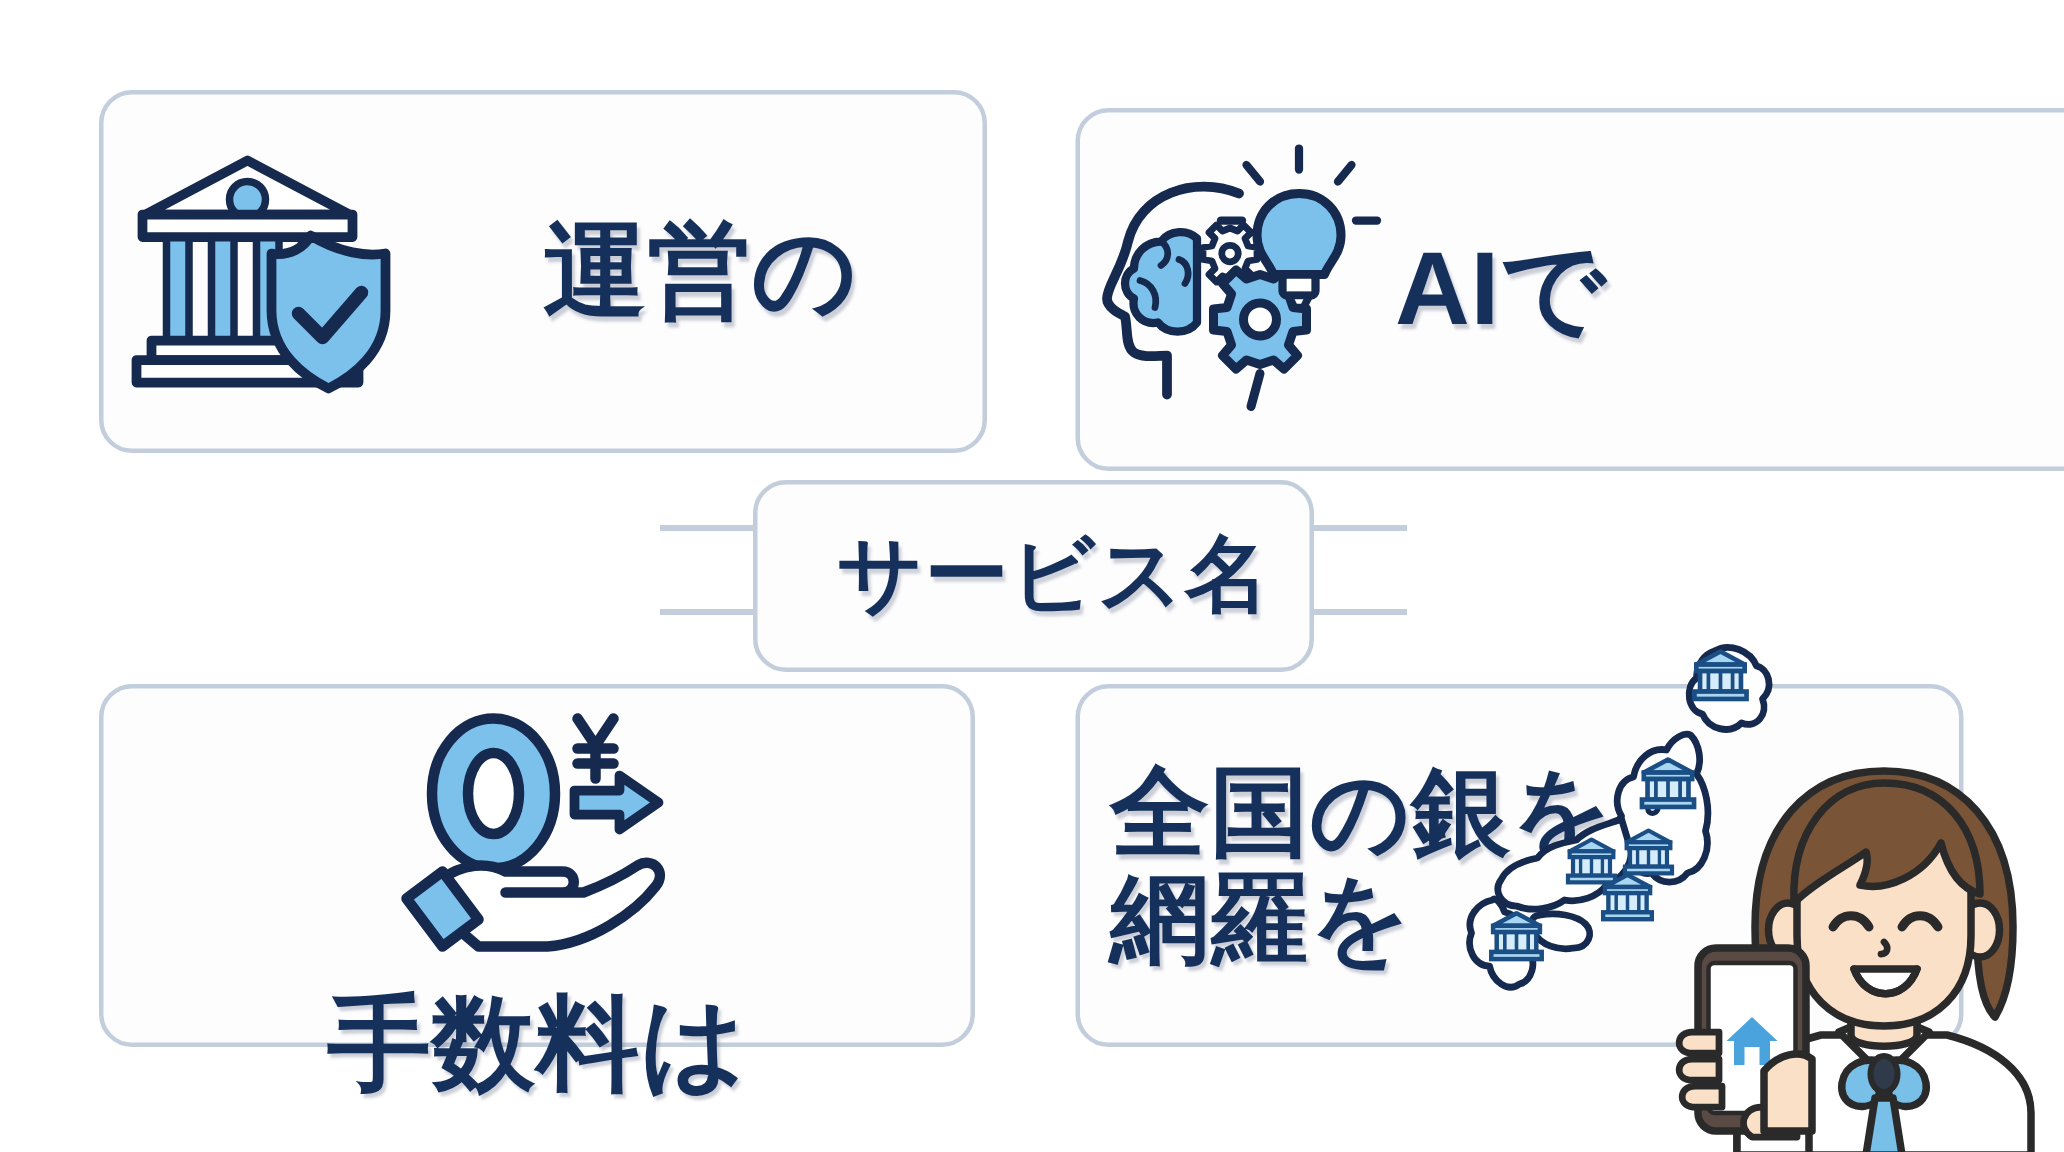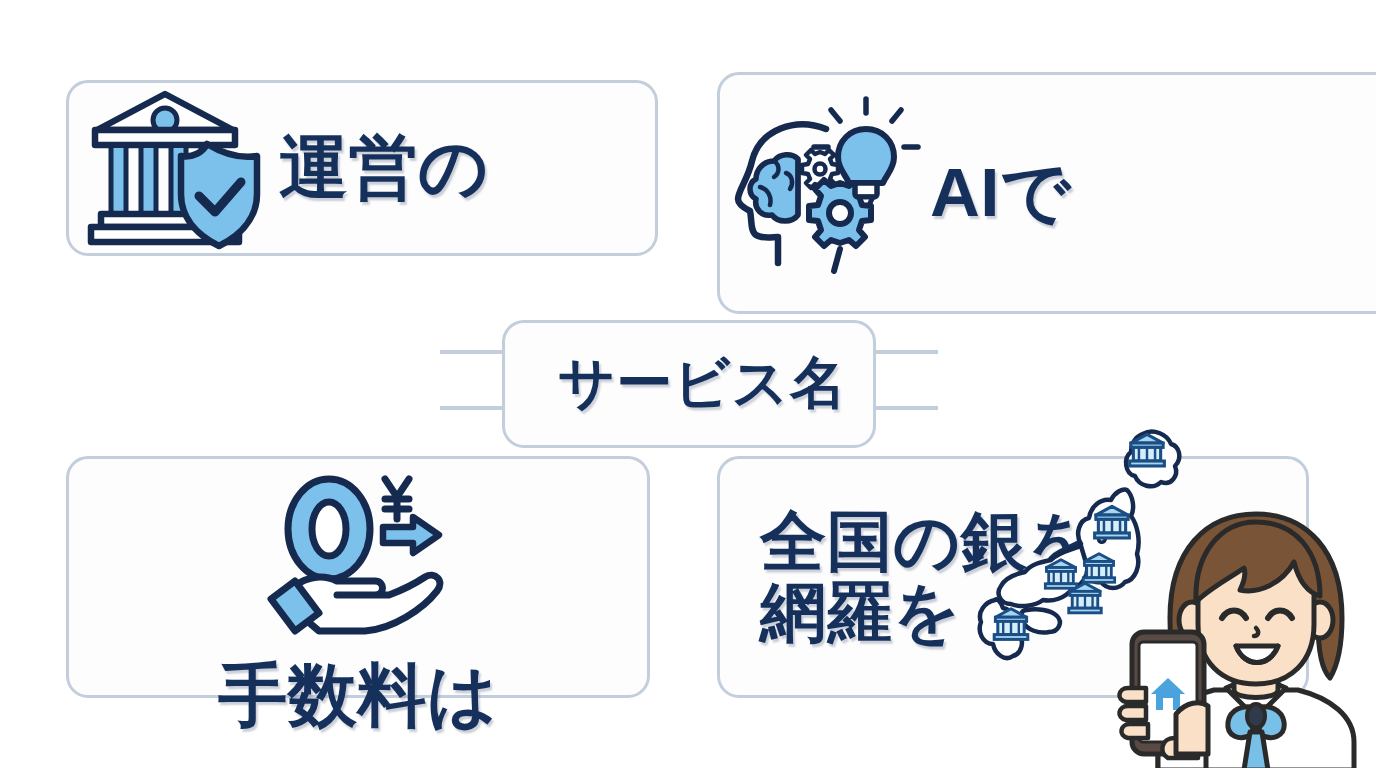--- a/index.html
+++ b/index.html
@@ -23,21 +23,21 @@
   .card {
     position: absolute;
     background: #fdfdfe;
     border: 3px solid #c3cedc;
     border-radius: 22px;
     box-sizing: border-box;
     display: flex;
     align-items: center;
     z-index: 2;
   }
-  .card-tl { left: 66px;  top: 80px;  width: 592px; height: 176px; }
+  .card-tl { left: 66px;  top: 60px;  width: 592px; height: 242px; text-align: center; }
   .card-tr { left: 717px; top: 72px;  width: 696px; height: 242px; }
   .card-bl { left: 66px;  top: 456px; width: 584px; height: 242px; flex-direction: column; }
   .card-br { left: 717px; top: 456px; width: 592px; height: 242px; }
 
   .card-icon {
     flex: 0 0 auto;
     width: 210px;
     height: 200px;
     display: flex;
     align-items: center;
@@ -49,21 +49,21 @@
     font-weight: 700;
     font-size: 69px;
     line-height: 1.07;
     letter-spacing: 0.5px;
     text-shadow: 2px 3px 2px rgba(120,130,150,0.38);
     white-space: nowrap;
   }
   .card-text .line { display: block; }
 
   
-  .card-br { padding-left: 40px; }
+  .card-br { padding-left: 20px; }
   .card-br .card-text { font-size: 66px; }
 
   
   .connector {
     position: absolute;
     background: #c3cedc;
     z-index: 1;
   }
 
   

